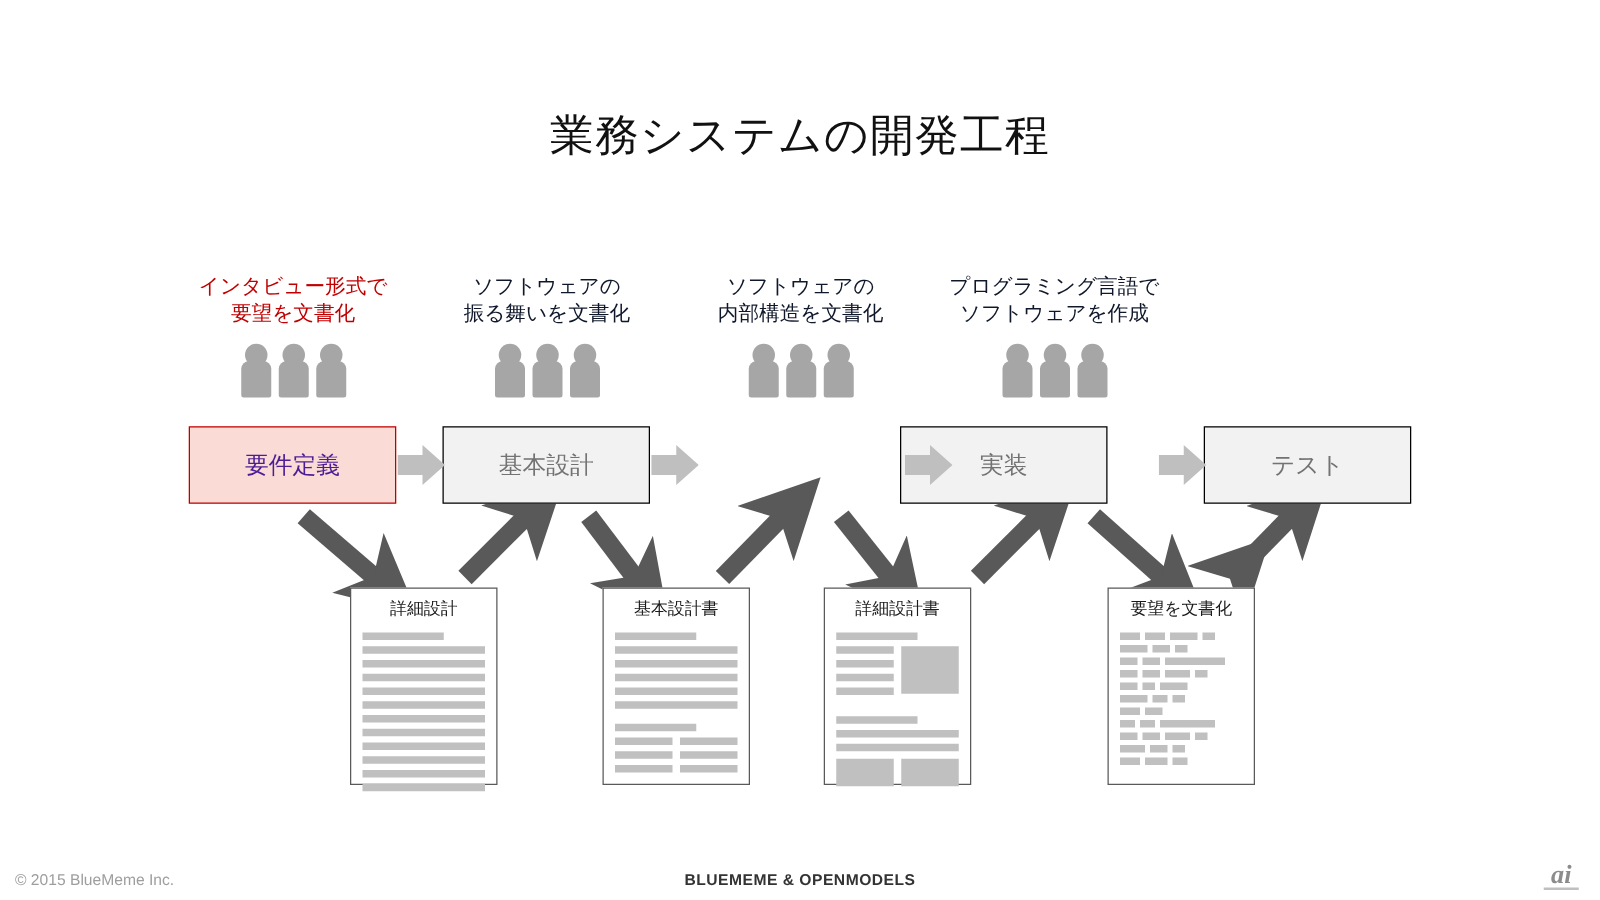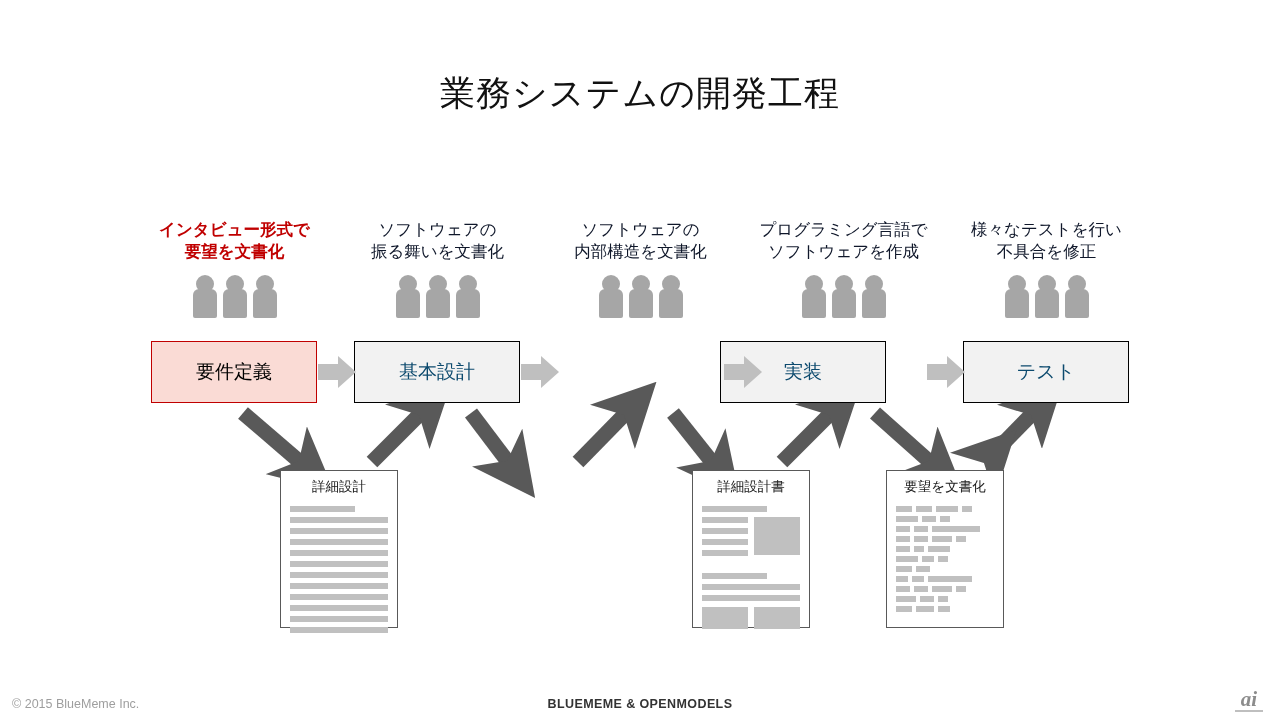--- a/index.html
+++ b/index.html
@@ -17,21 +17,21 @@
     width: 1280px;
     height: 720px;
     background: #ffffff;
     overflow: hidden;
   }
 
   
   #slide-title {
     position: absolute;
     left: 0;
-    top: 72px;
+    top: 88px;
     width: 1280px;
     text-align: center;
     font-size: 35px;
     font-weight: 400;
     letter-spacing: 1px;
     color: #111111;
     line-height: 1.2;
   }
 
   
@@ -43,21 +43,21 @@
   .col-caption {
     font-size: 16.5px;
     line-height: 22px;
     text-align: center;
     color: #0f172a;
     white-space: pre-line;
     height: 48px;
   }
   .col-caption.highlight {
     color: #c00000;
-    font-weight: bold;
+    font-weight: normal;
   }
 
   
   .people {
     margin-top: 8px;
     height: 44px;
     display: flex;
     justify-content: center;
     align-items: flex-end;
     gap: 6px;
@@ -92,26 +92,26 @@
     top: 341px;
     width: 166px;
     height: 62px;
     box-sizing: border-box;
     border: 1px solid #000000;
     background: #f2f2f2;
     display: flex;
     align-items: center;
     justify-content: center;
     font-size: 19px;
-    color: #0c4a6e;
+    color: #737373;
   }
   .phase-box.is-current {
     background: #fadbd5;
     border-color: #c00000;
-    color: #000000;
+    color: #4c1d95;
   }
 
   
   .chev {
     position: absolute;
     top: 355px;
     width: 38px;
     height: 34px;
   }
 
@@ -313,38 +313,20 @@
           <span class="head"></span>
           <span class="body"></span>
         </div>
       <div class="person">
           <span class="head"></span>
           <span class="body"></span>
         </div>
     </div>
   </div>
 
-  <div class="column" style="left:944px">
-    <div class="col-caption">様々なテストを行い
-不具合を修正</div>
-    <div class="people">
-      <div class="person">
-          <span class="head"></span>
-          <span class="body"></span>
-        </div>
-      <div class="person">
-          <span class="head"></span>
-          <span class="body"></span>
-        </div>
-      <div class="person">
-          <span class="head"></span>
-          <span class="body"></span>
-        </div>
-    </div>
-  </div>
 
   <div class="phase-box is-current" style="left:151px">要件定義</div>
   <div class="phase-box" style="left:354px">基本設計</div>
   <div class="phase-box" style="left:720px">実装</div>
   <div class="phase-box" style="left:963px">テスト</div>
 
   <svg class="chev" style="left:318px" viewBox="0 0 38 34">
       <path d="M0,9 L20,9 L20,1 L38,17 L20,33 L20,25 L0,25 Z" fill="#bfbfbf"></path>
     </svg>
   <svg class="chev" style="left:521px" viewBox="0 0 38 34">
@@ -366,22 +348,44 @@
     <div class="ln full"></div>
       <div class="ln full"></div>
       <div class="ln full"></div>
     <div class="ln full"></div>
       <div class="ln full"></div>
       <div class="ln full"></div>
     <div class="ln full"></div>
       <div class="ln full"></div>
   </div>
 
-
-  <div class="doc" style="left:692px">
+  <div class="doc" style="left:482px">
+    <div class="doc-title">基本設計書</div>
+    <div class="ln short"></div>
+    <div class="ln full"></div>
+      <div class="ln full"></div>
+      <div class="ln full"></div>
+    <div class="ln full"></div>
+      <div class="ln full"></div>
+    <div class="ln short gap"></div>
+    <div class="row2">
+        <div class="ln"></div>
+        <div class="ln"></div>
+      </div>
+    <div class="row2">
+        <div class="ln"></div>
+        <div class="ln"></div>
+      </div>
+    <div class="row2">
+        <div class="ln"></div>
+        <div class="ln"></div>
+      </div>
+  </div>
+
+  <div class="doc" style="left:659px">
     <div class="doc-title">詳細設計書</div>
     <div class="ln short"></div>
     <div class="doc-flow">
       <div class="left">
         <div class="ln full"></div>
           <div class="ln full"></div>
         <div class="ln full"></div>
           <div class="ln full"></div>
       </div>
       <div class="right">

